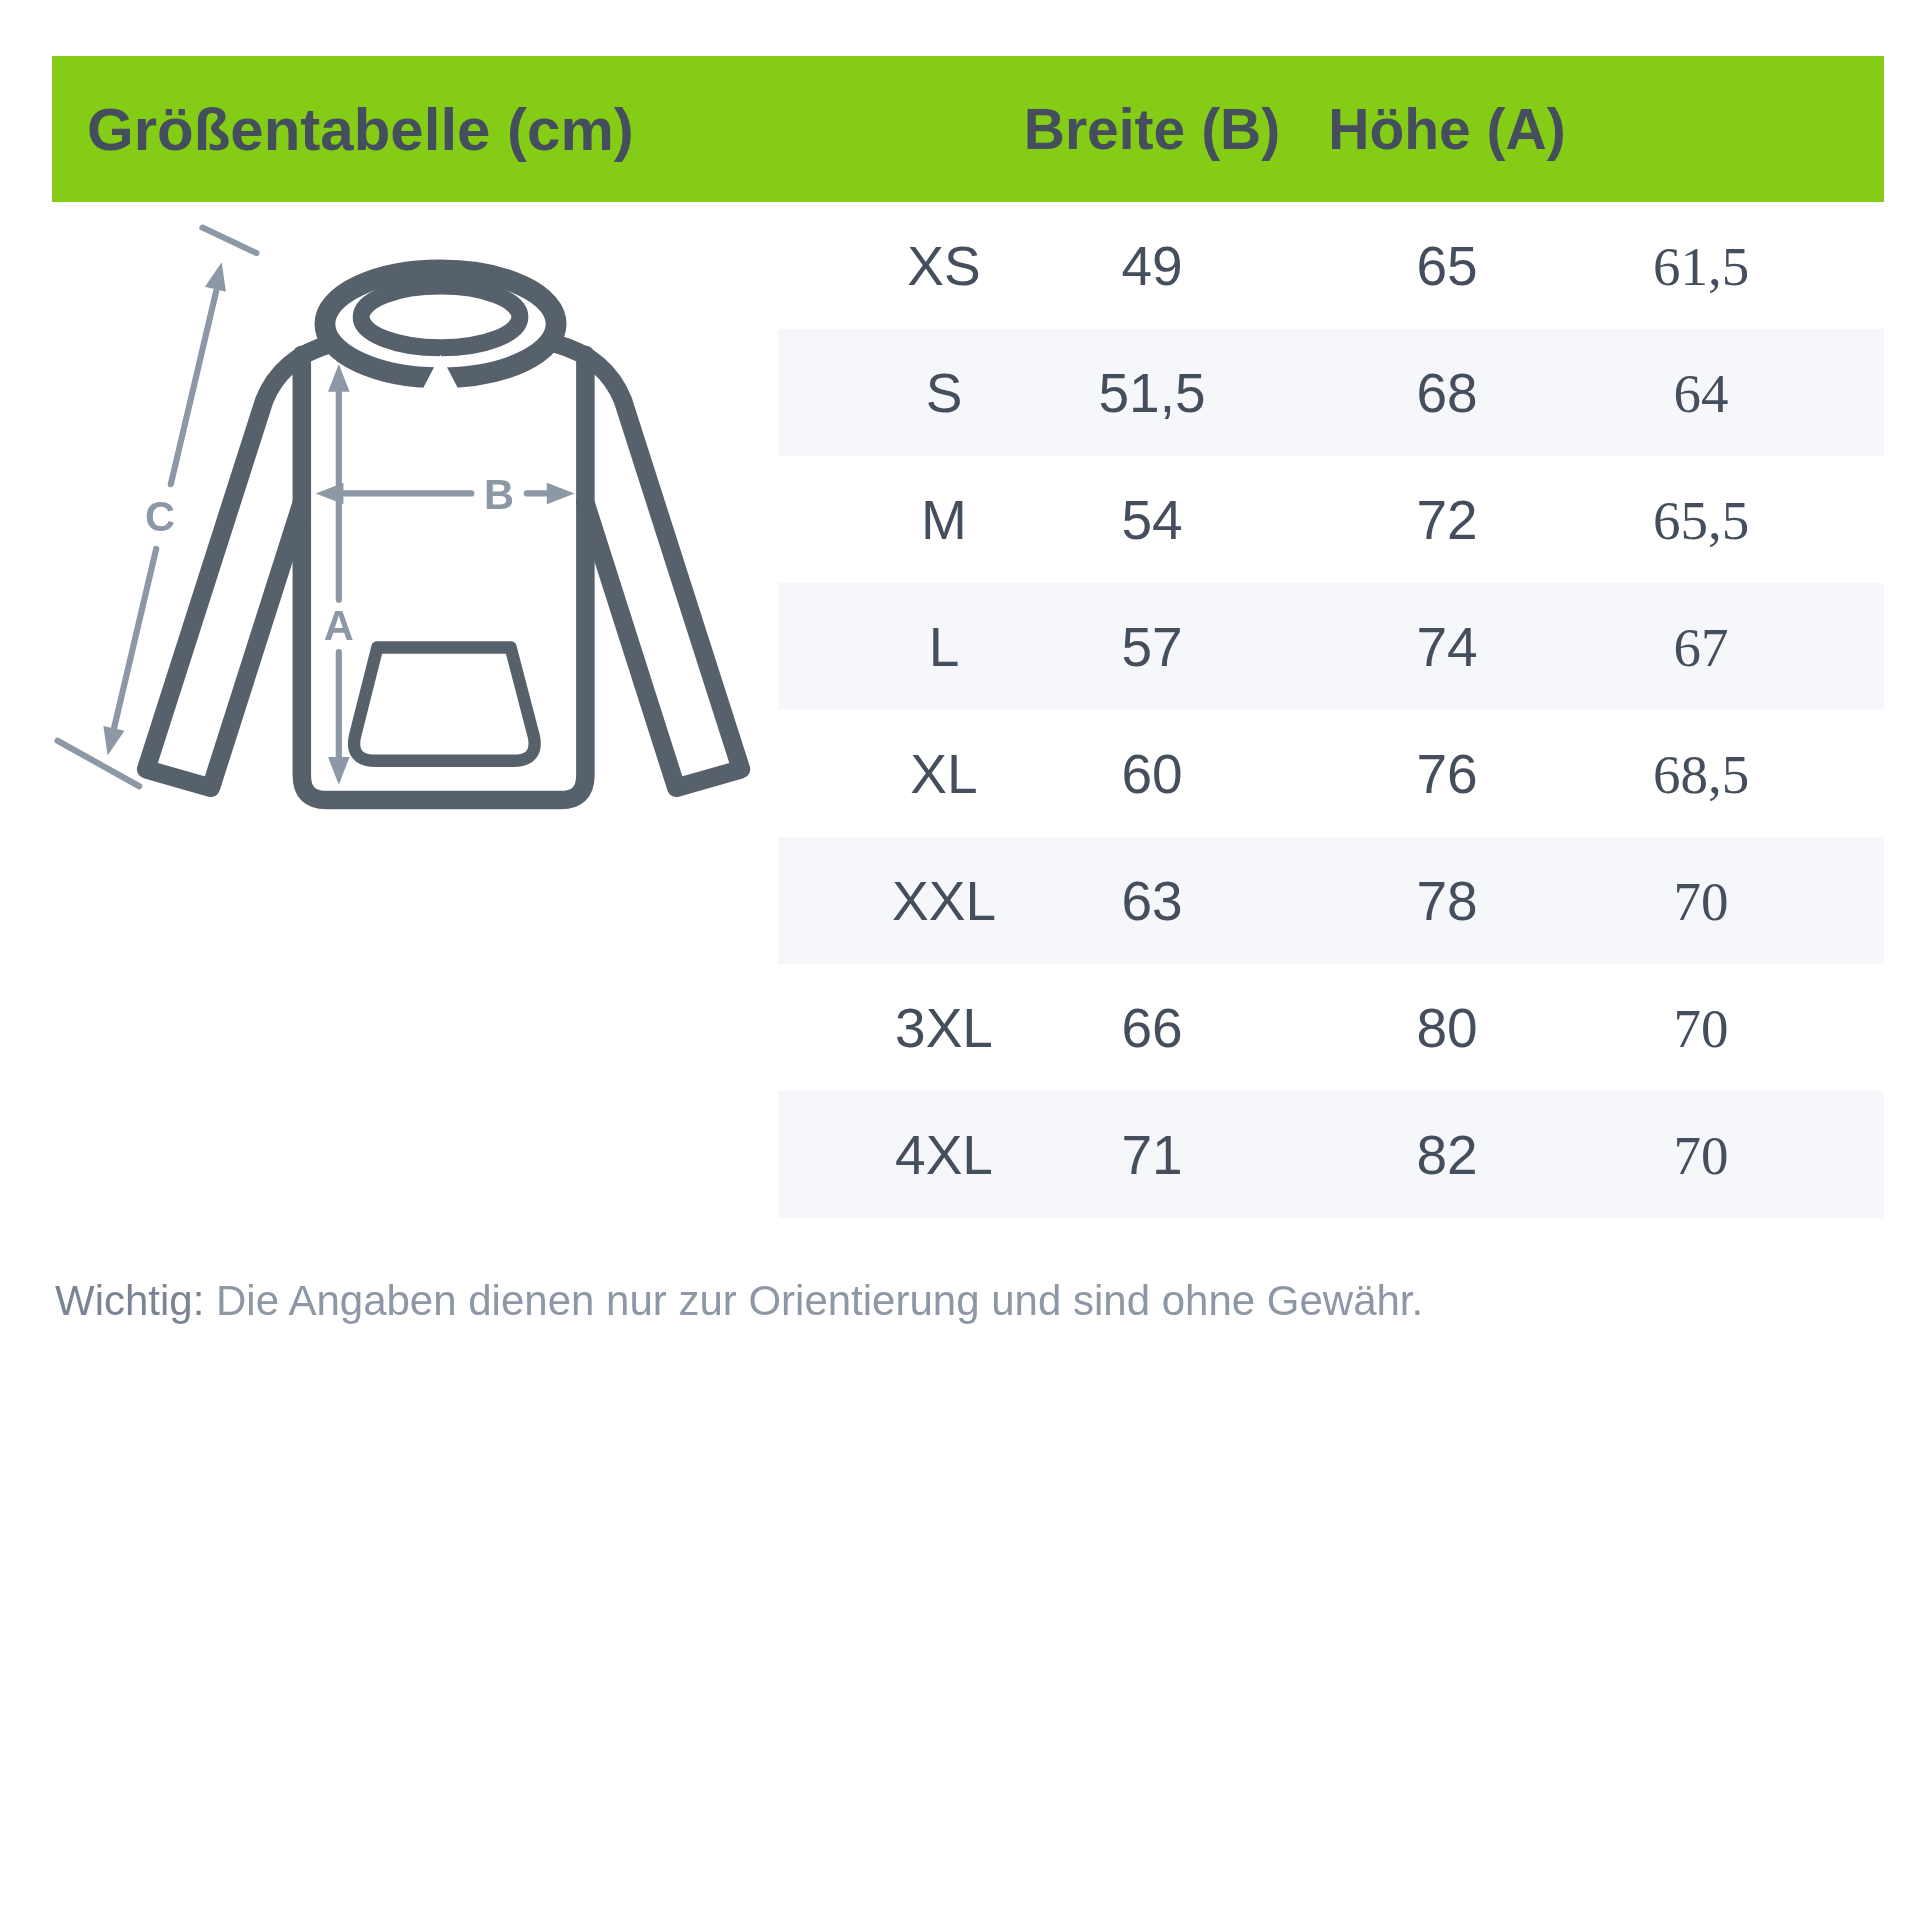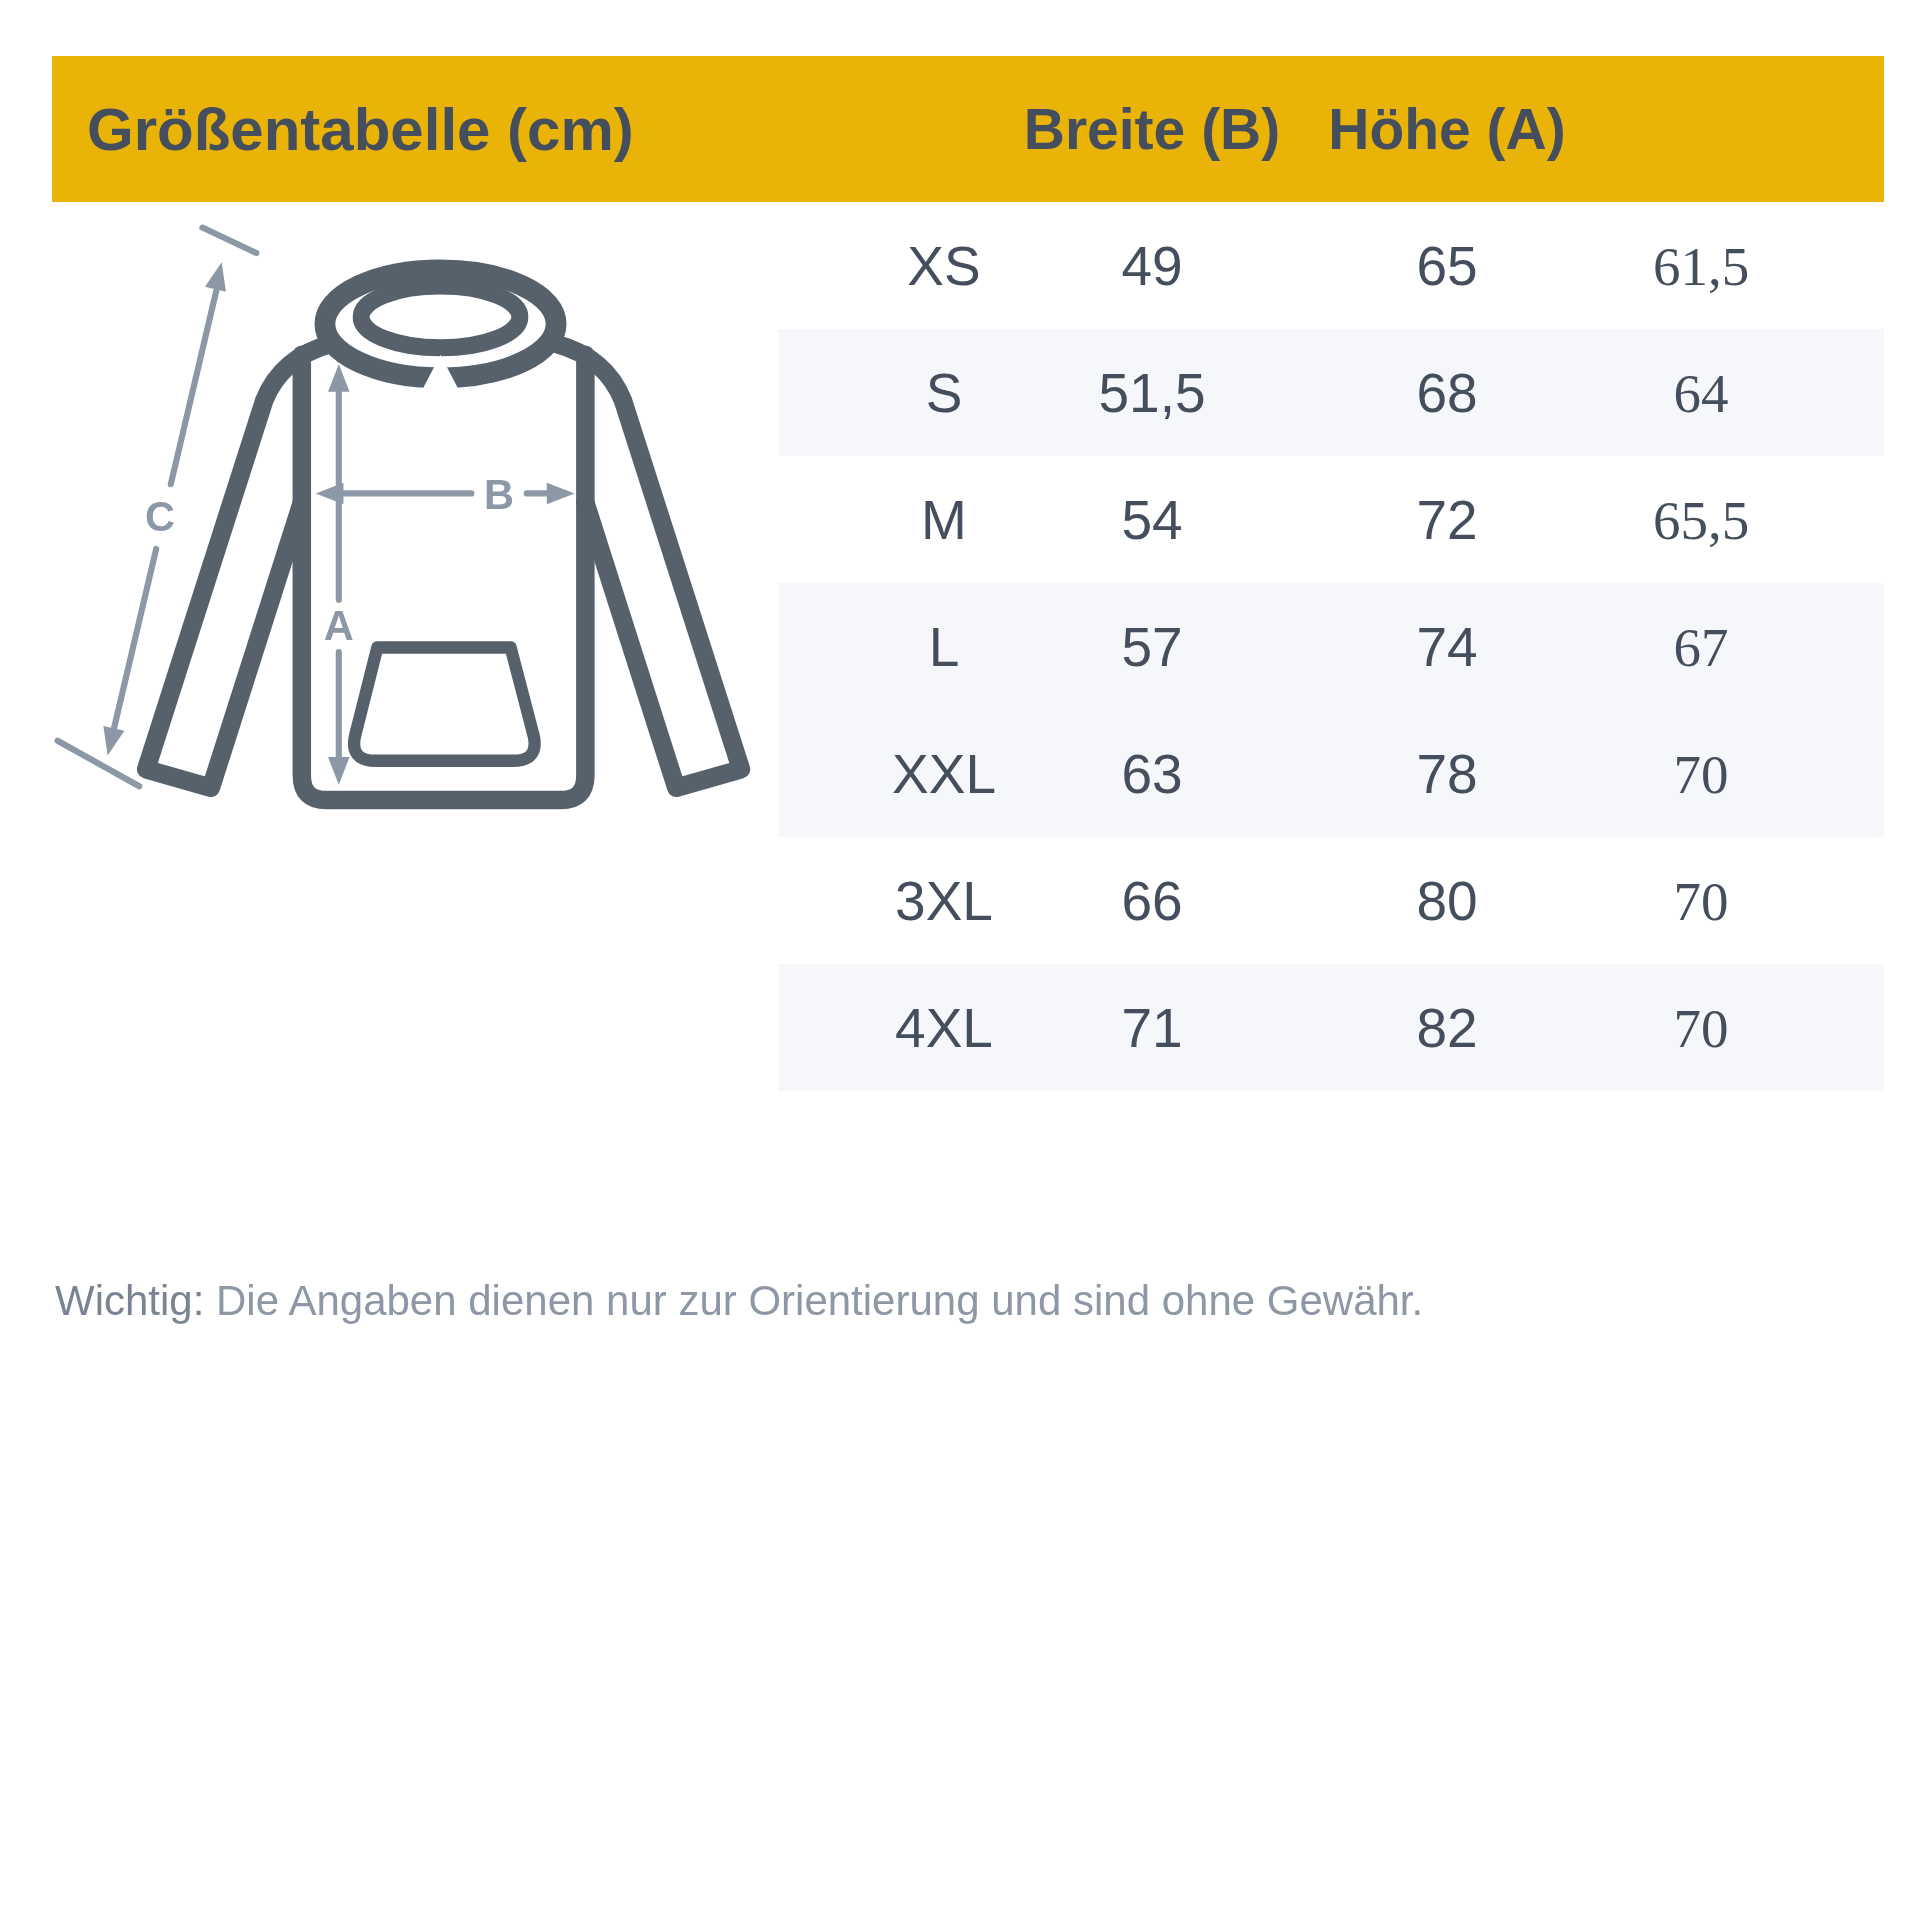--- a/index.html
+++ b/index.html
@@ -6,21 +6,21 @@
   body{
     width:1926px;height:1926px;
     background:#ffffff;
     font-family:"Liberation Sans", sans-serif;
     position:relative;
     color:#454e5c;
   }
   
   .header-bar{
     position:absolute;left:52px;top:56px;width:1832px;height:146px;
-    background:#eab308;
+    background:#84cc16;
   }
   .header-title{
     position:absolute;left:35px;top:0;height:146px;
     display:flex;align-items:center;
     font-size:60px;font-weight:700;color:#454e5c;white-space:nowrap;
   }
   .col-head{
     position:absolute;top:0;height:146px;transform:translateX(-50%);
     display:flex;align-items:center;
     font-size:57px;font-weight:700;color:#454e5c;white-space:nowrap;
@@ -141,20 +141,26 @@
     <span class="cell c1">54</span>
     <span class="cell c2">72</span>
     <span class="cell c3">65,5</span>
   </div>
   <div class="row striped">
     <span class="cell c0">L</span>
     <span class="cell c1">57</span>
     <span class="cell c2">74</span>
     <span class="cell c3">67</span>
   </div>
+  <div class="row">
+    <span class="cell c0">XL</span>
+    <span class="cell c1">60</span>
+    <span class="cell c2">76</span>
+    <span class="cell c3">68,5</span>
+  </div>
   <div class="row striped">
     <span class="cell c0">XXL</span>
     <span class="cell c1">63</span>
     <span class="cell c2">78</span>
     <span class="cell c3">70</span>
   </div>
   <div class="row">
     <span class="cell c0">3XL</span>
     <span class="cell c1">66</span>
     <span class="cell c2">80</span>

